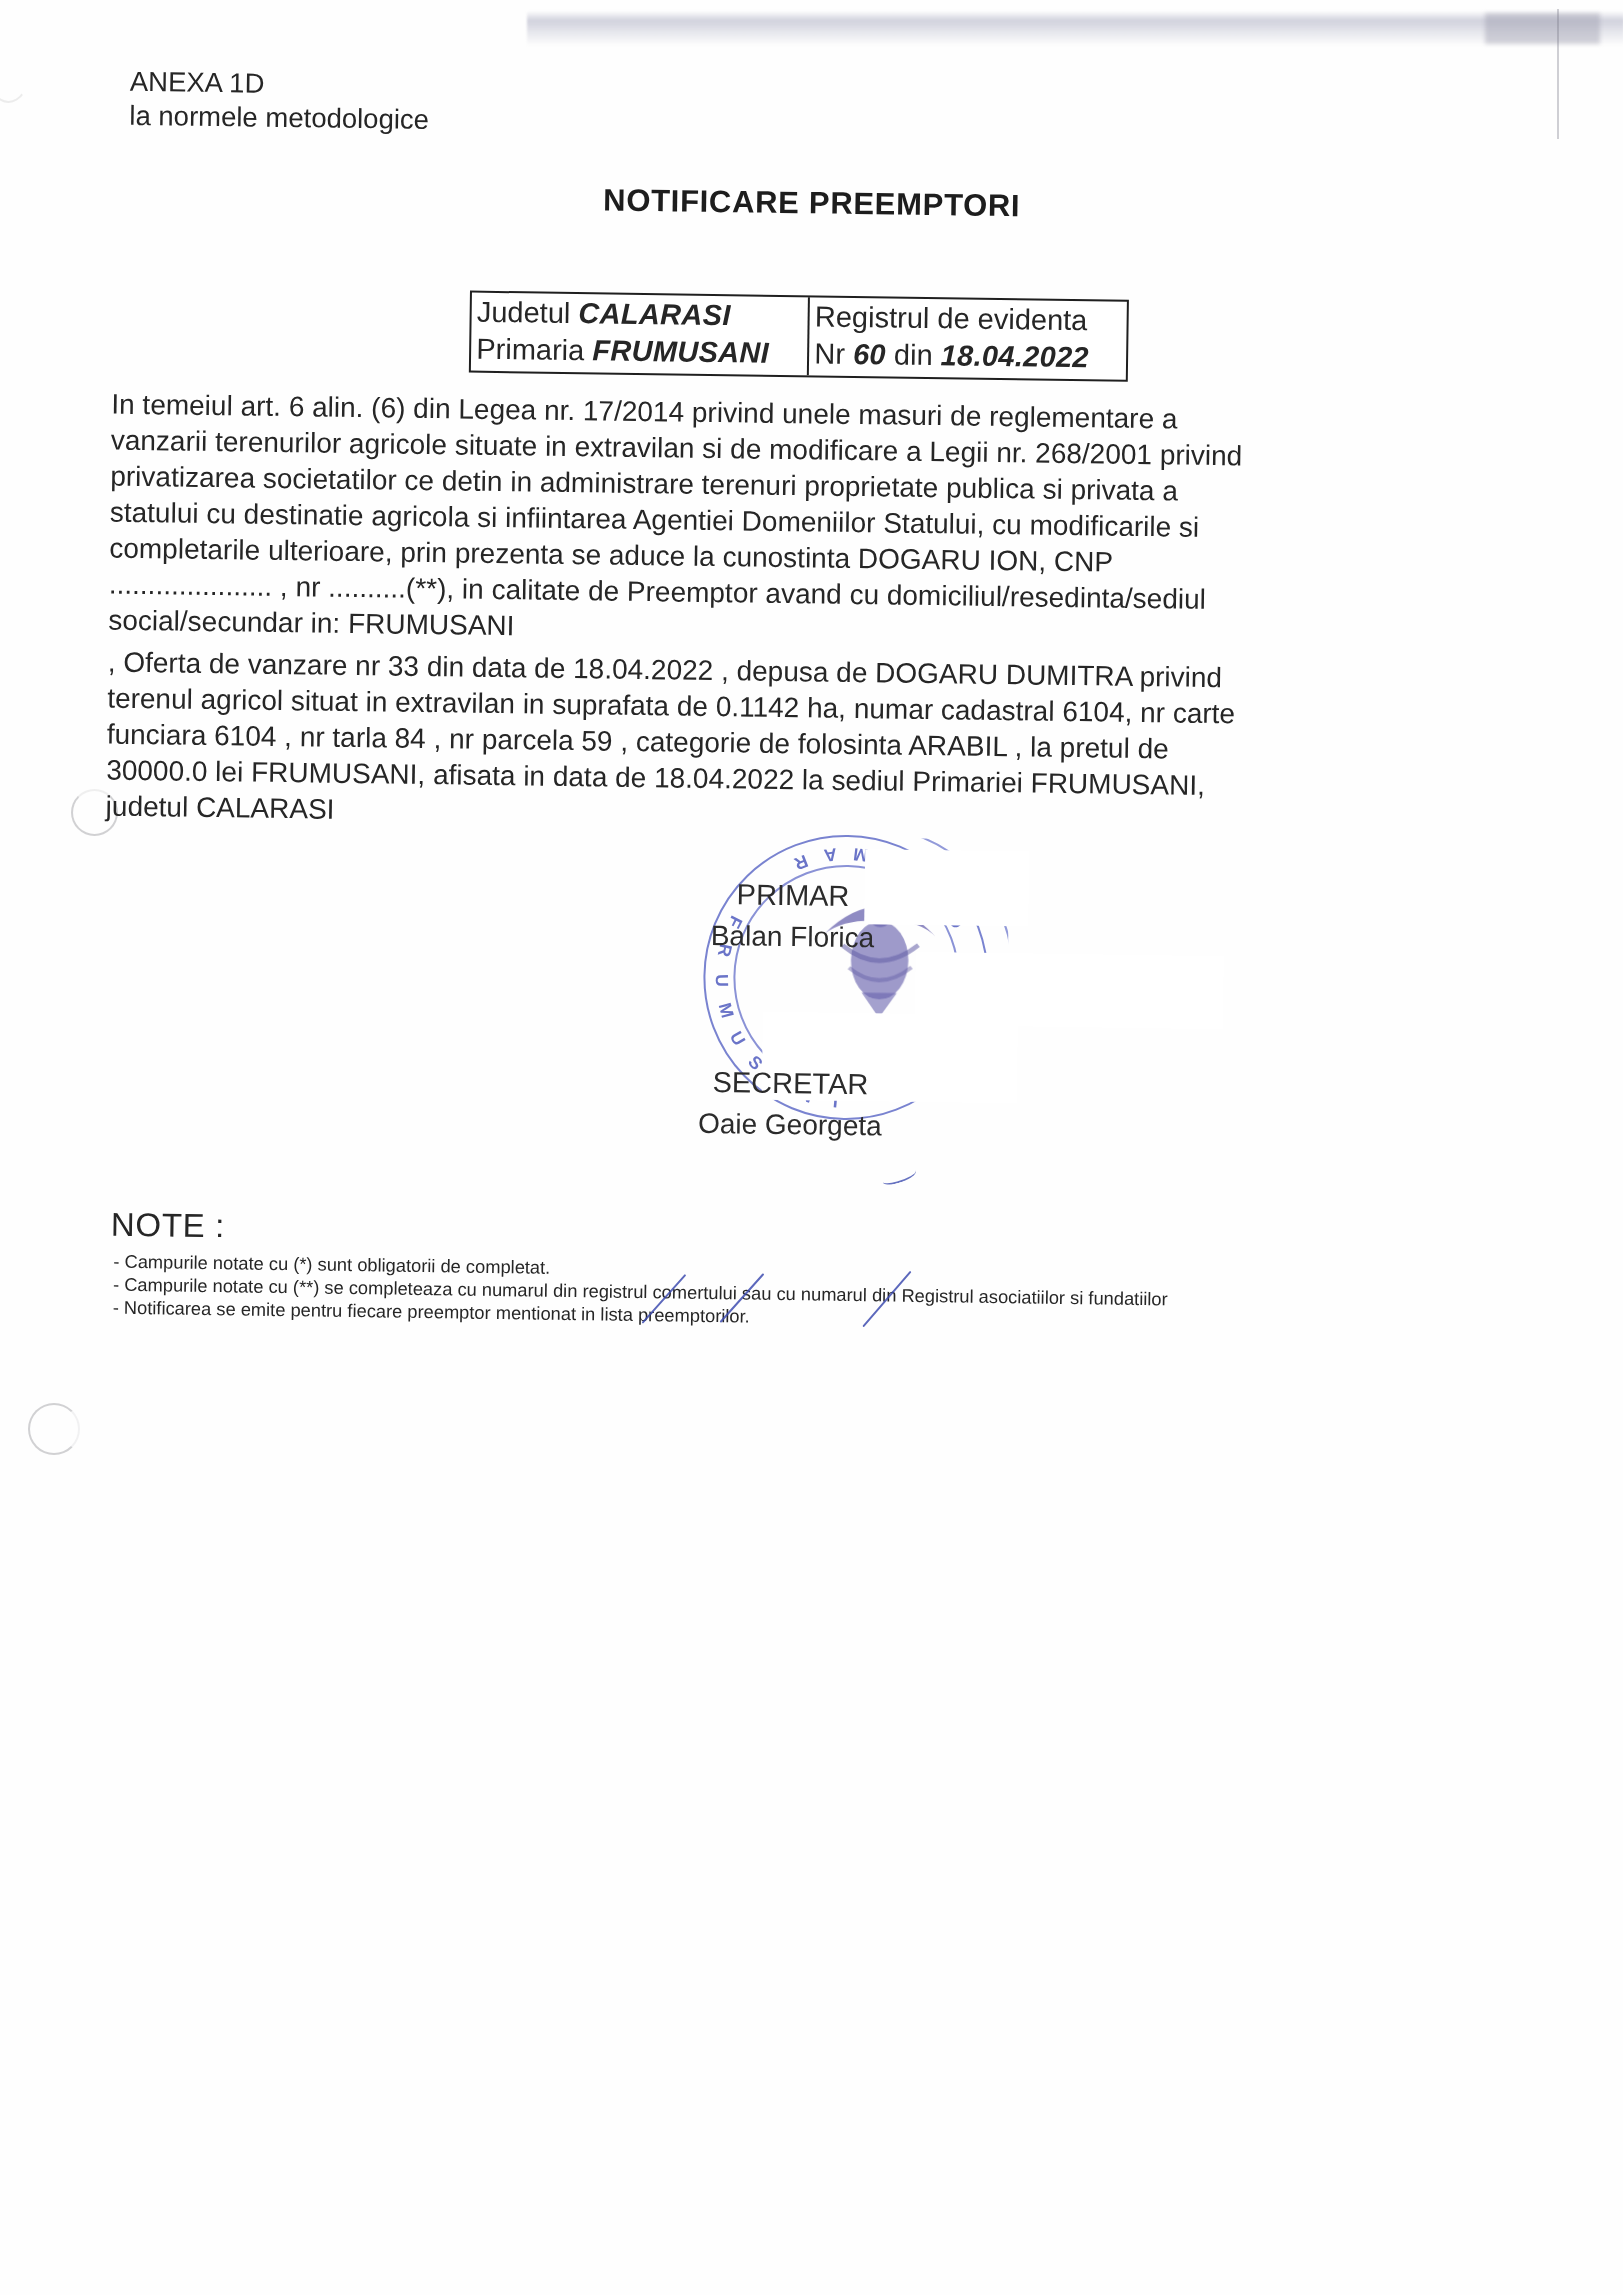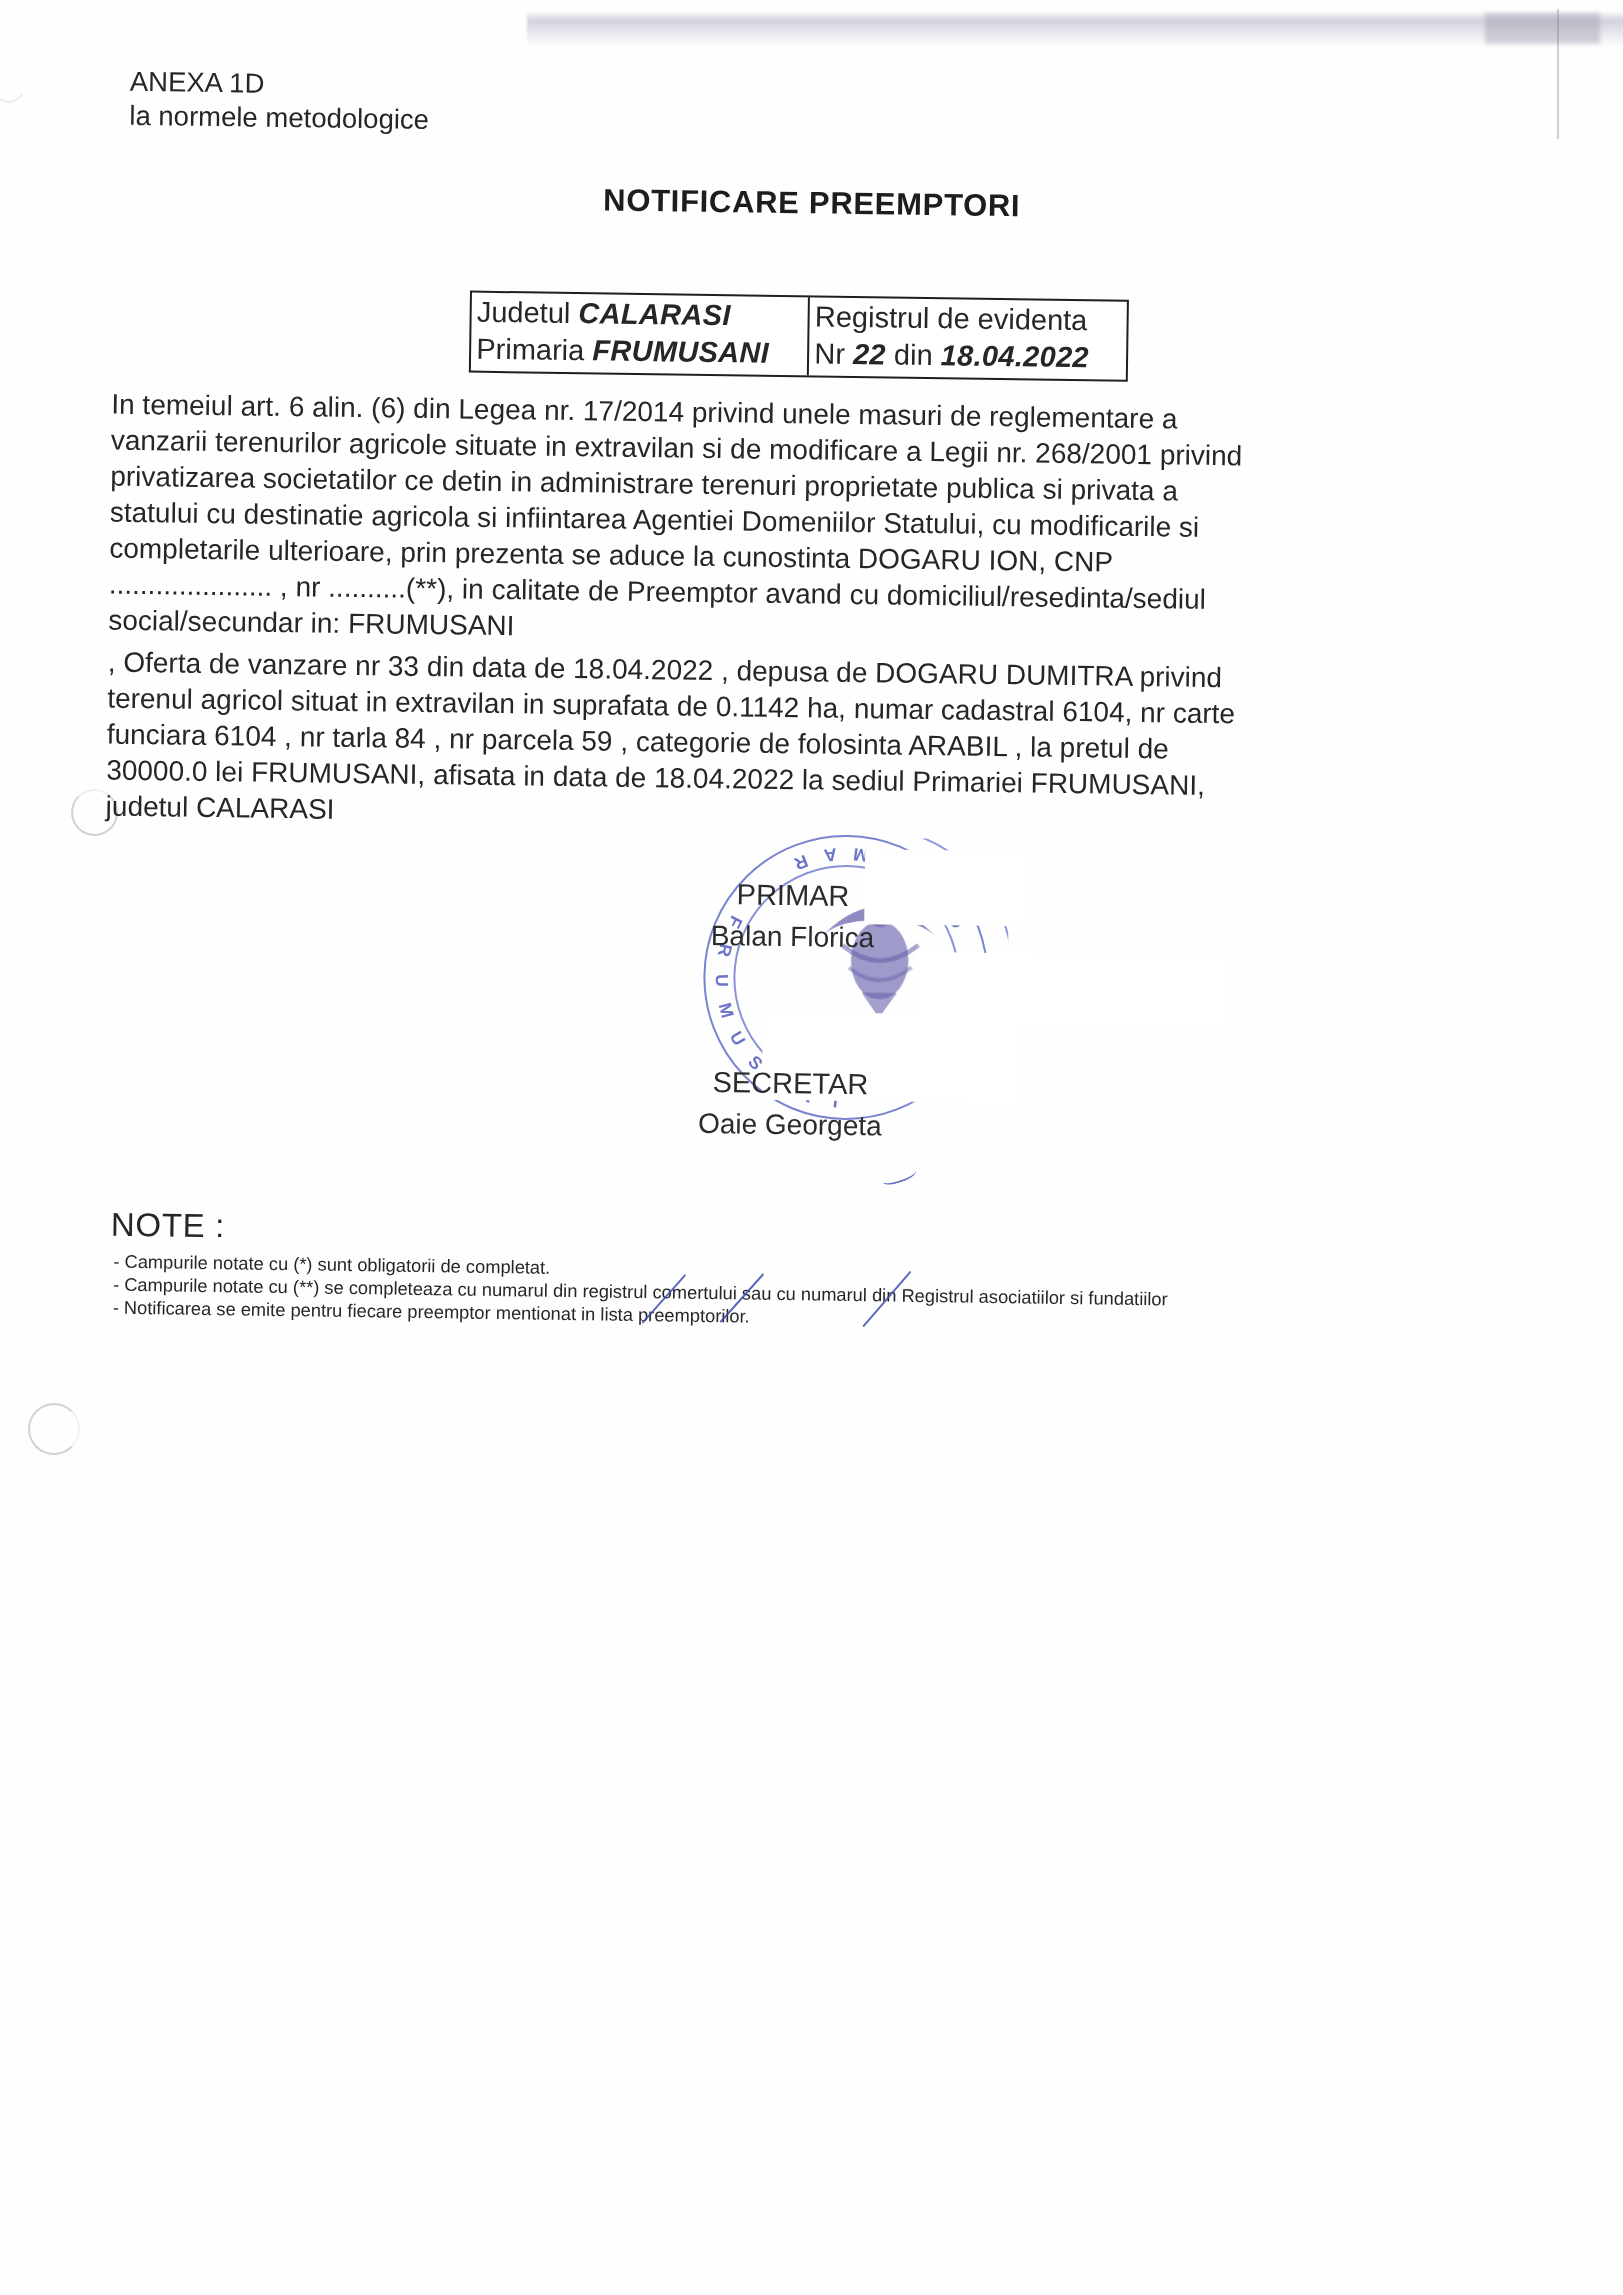--- a/index.html
+++ b/index.html
@@ -128,21 +128,21 @@
       </div>
       <div class="cl">
         <span>Primaria</span>
         <b><i>FRUMUSANI</i></b>
       </div>
     </div>
     <div class="cell cright">
       <div class="cl">Registrul de evidenta</div>
       <div class="cl">
         <span>Nr</span>
-        <b><i>22</i></b>
+        <b><i>60</i></b>
         <span>din</span>
         <b><i>18.04.2022</i></b>
       </div>
     </div>
   </div>
 
   <div class="txt para p1">
     <div class="bline">In temeiul art. 6 alin. (6) din Legea nr. 17/2014 privind unele masuri de reglementare a</div>
     <div class="bline">vanzarii terenurilor agricole situate in extravilan si de modificare a Legii nr. 268/2001 privind</div>
     <div class="bline">privatizarea societatilor ce detin in administrare terenuri proprietate publica si privata a</div>

